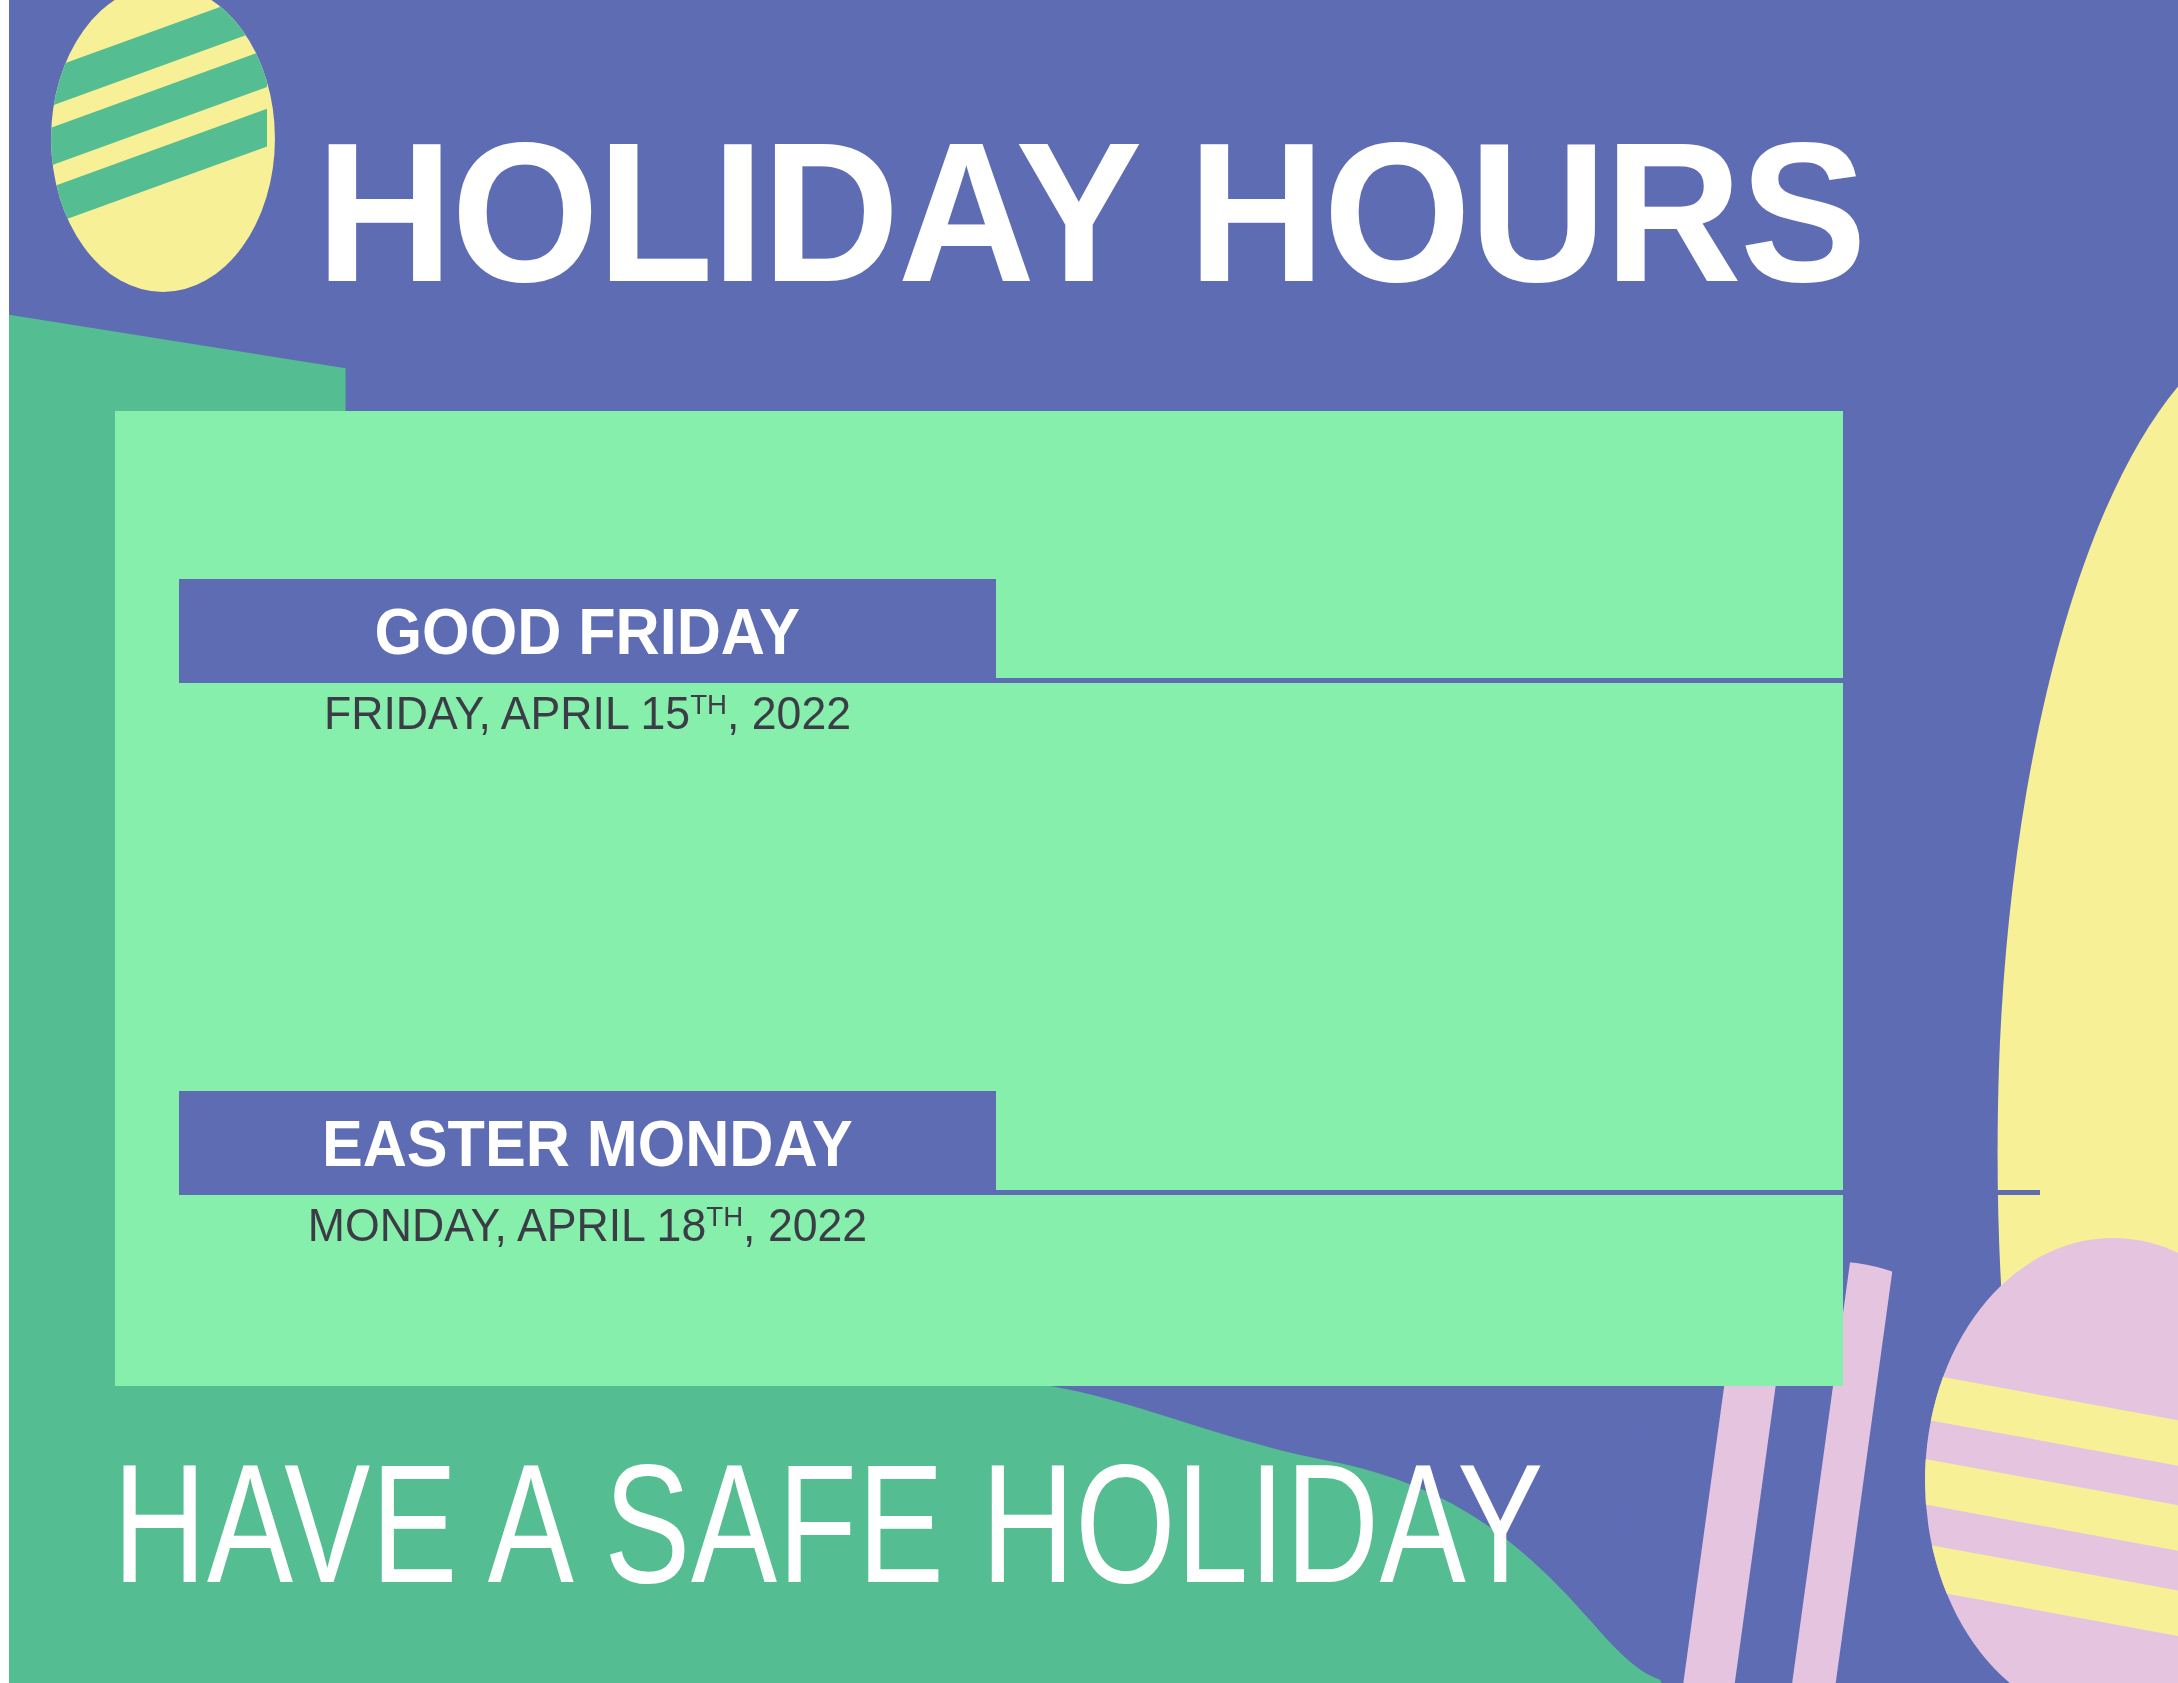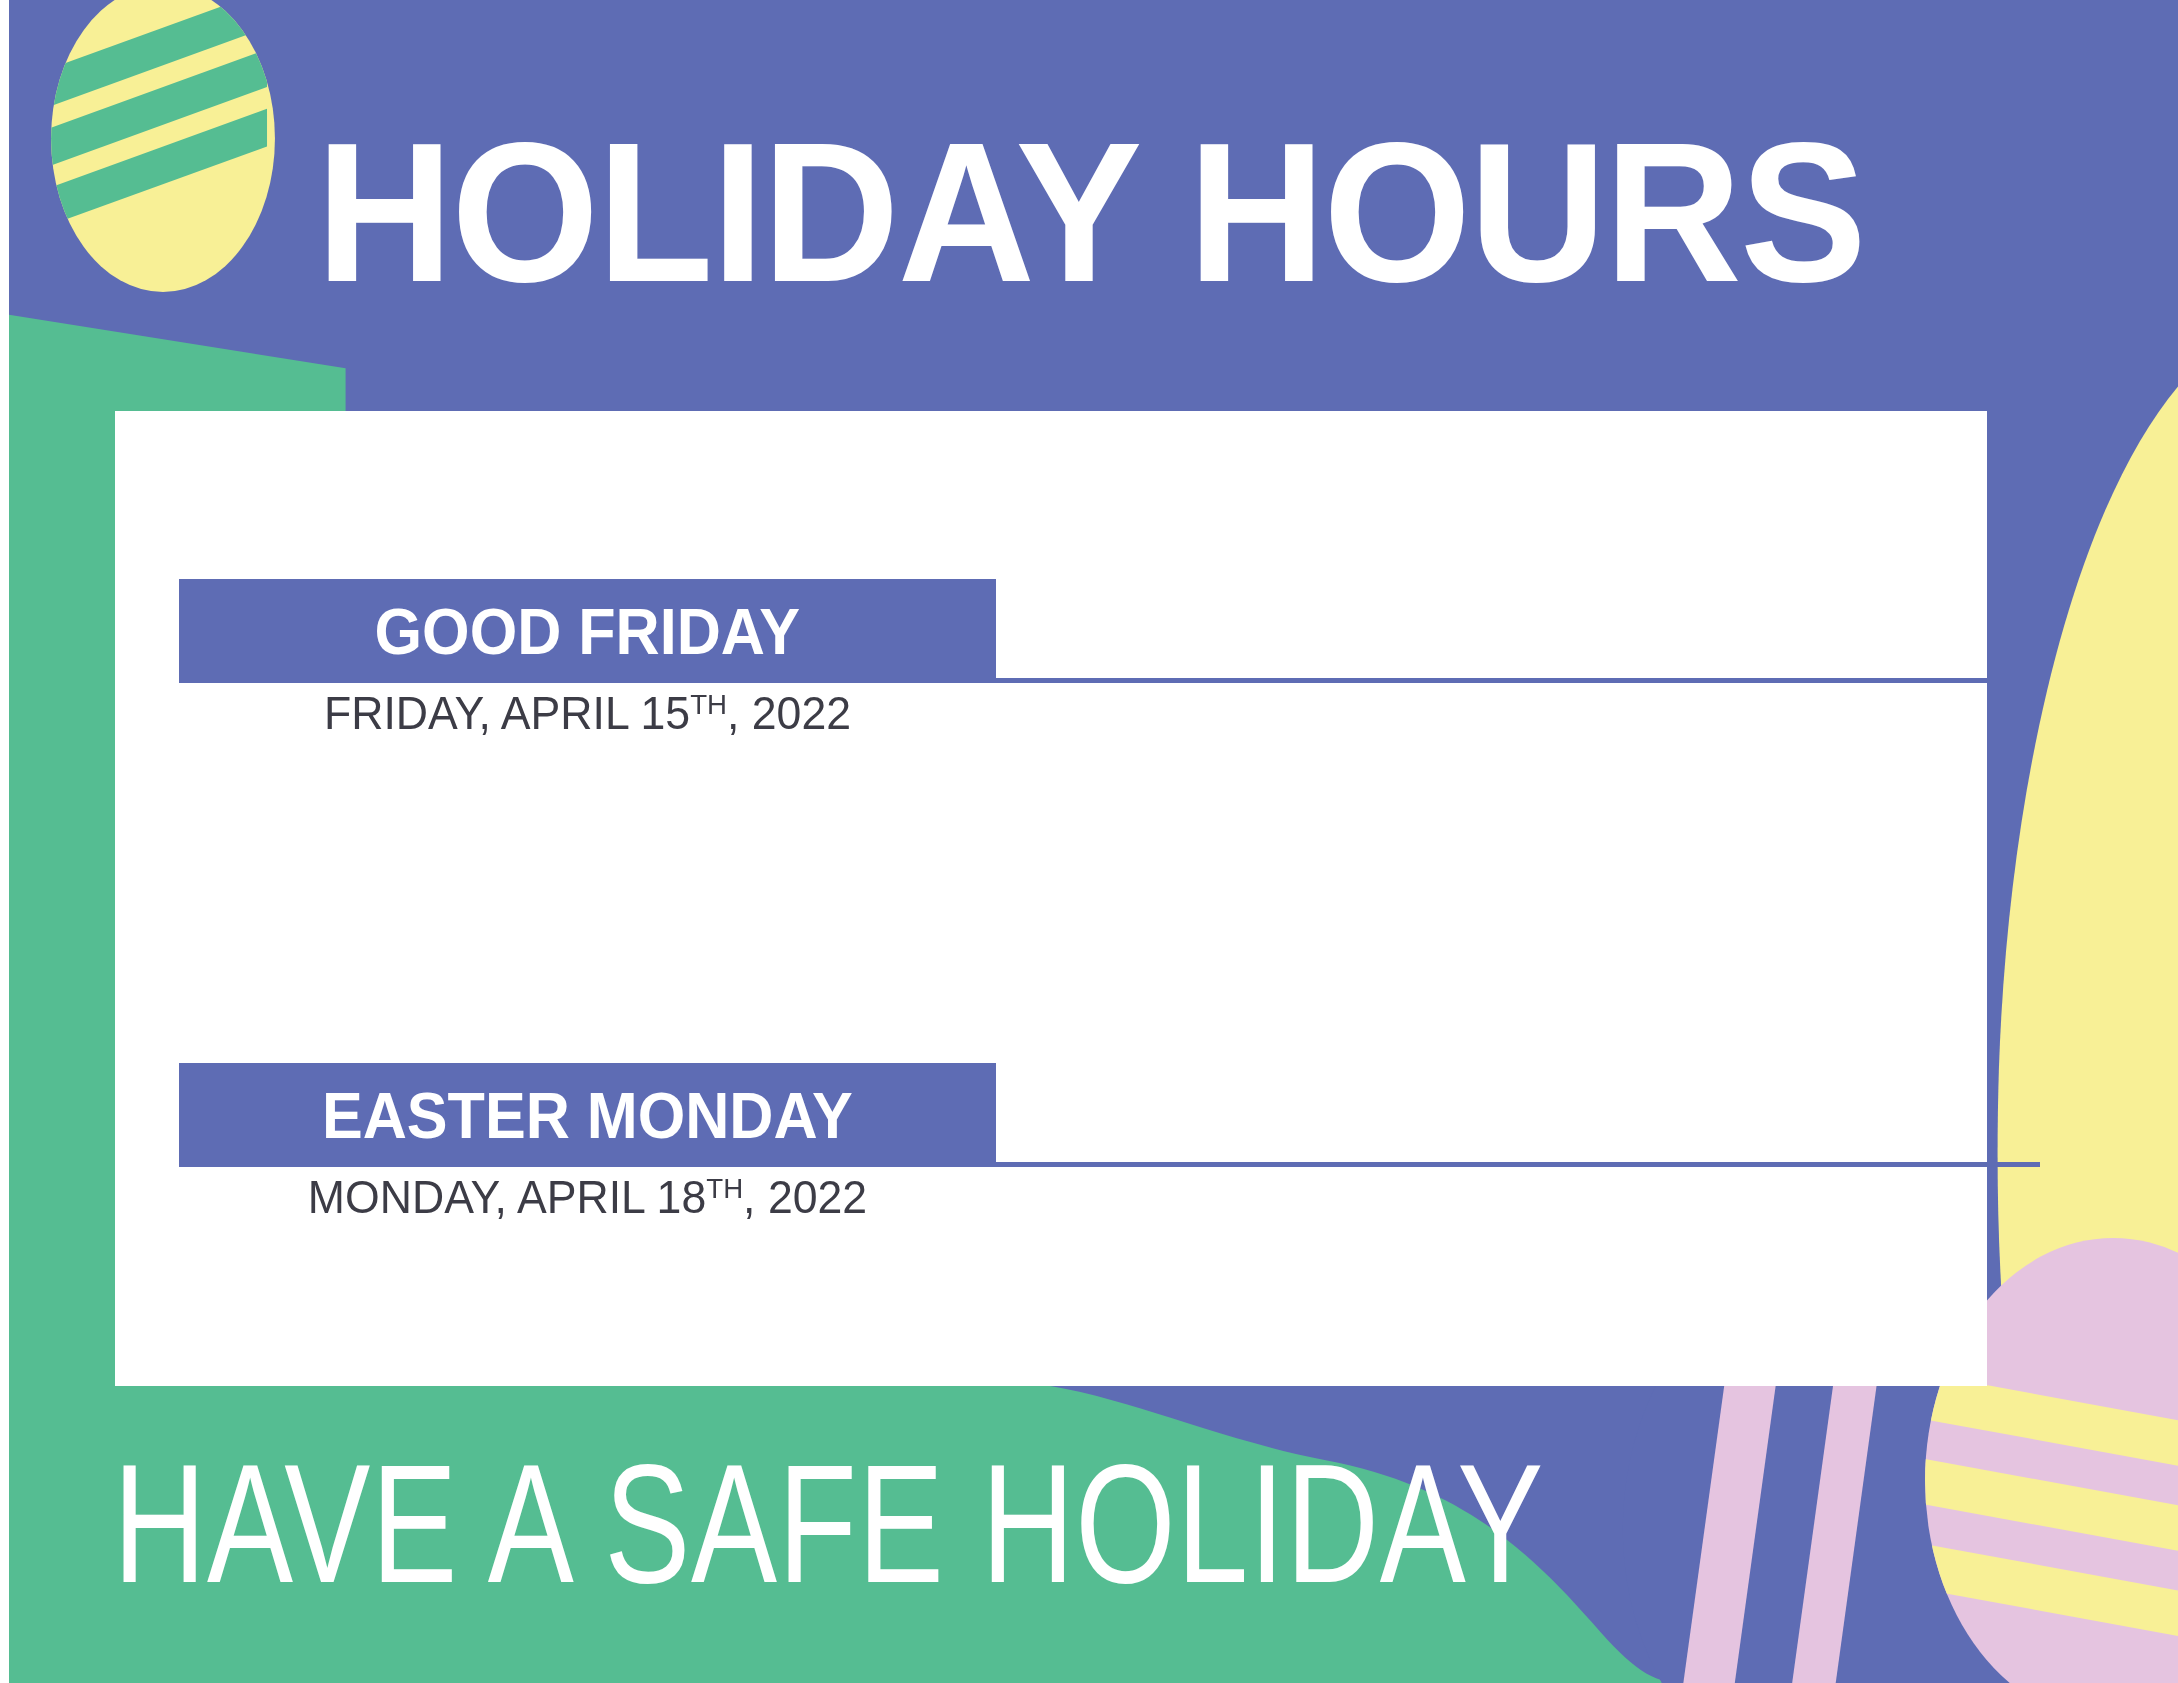--- a/index.html
+++ b/index.html
@@ -44,28 +44,28 @@
     letter-spacing:-2px;
     white-space:nowrap;
     transform:scaleX(0.96);
     transform-origin:left center;
   }
 
   
   #card{
     position:absolute;
     left:106px;top:411px;
-    width:1872px;height:975px;
-    background:#ffffff;
+    width:1728px;height:975px;
+    background:#86efac;
   }
 
   .entry{position:absolute;left:0;width:100%;}
   #entry-0{top:168px;}
   #entry-1{top:408px;}
-  #entry-2{top:652px;}
+  #entry-2{top:680px;}
 
   .entry-row{position:relative;height:104px;}
 
   .entry-bar{
     position:absolute;
     left:64px;top:0;
     width:817px;height:104px;
     background:#5E6CB4;
     display:flex;align-items:center;justify-content:center;
   }

